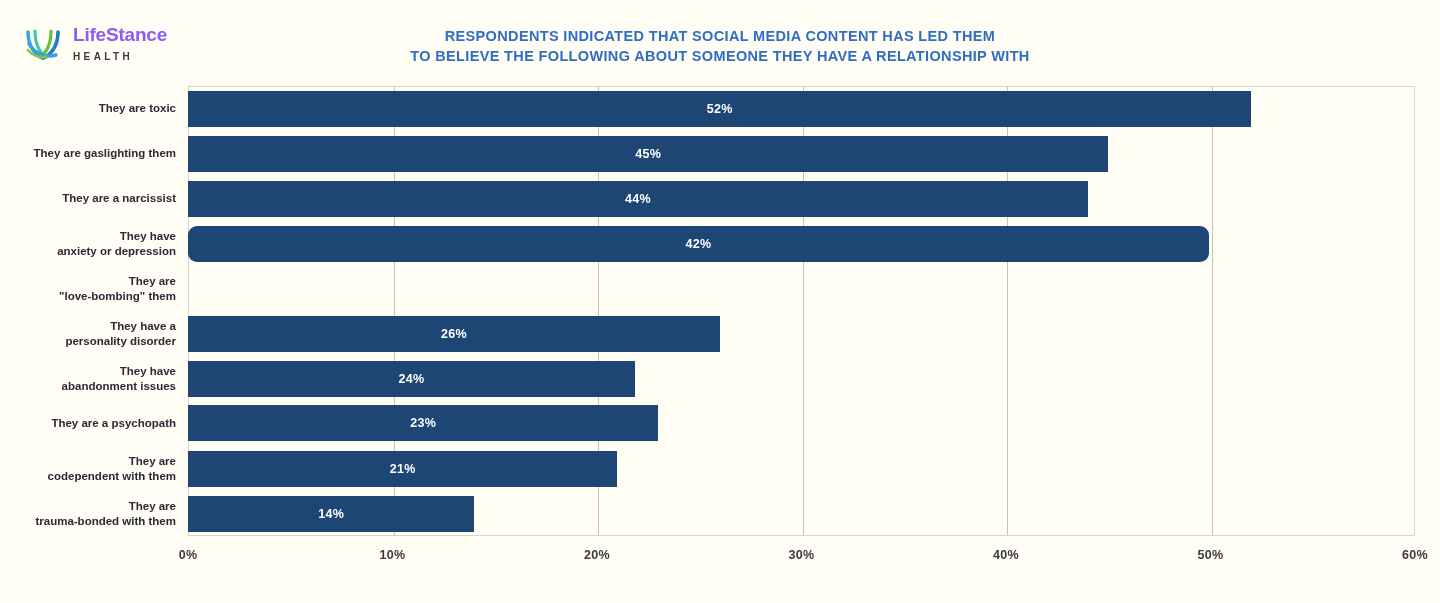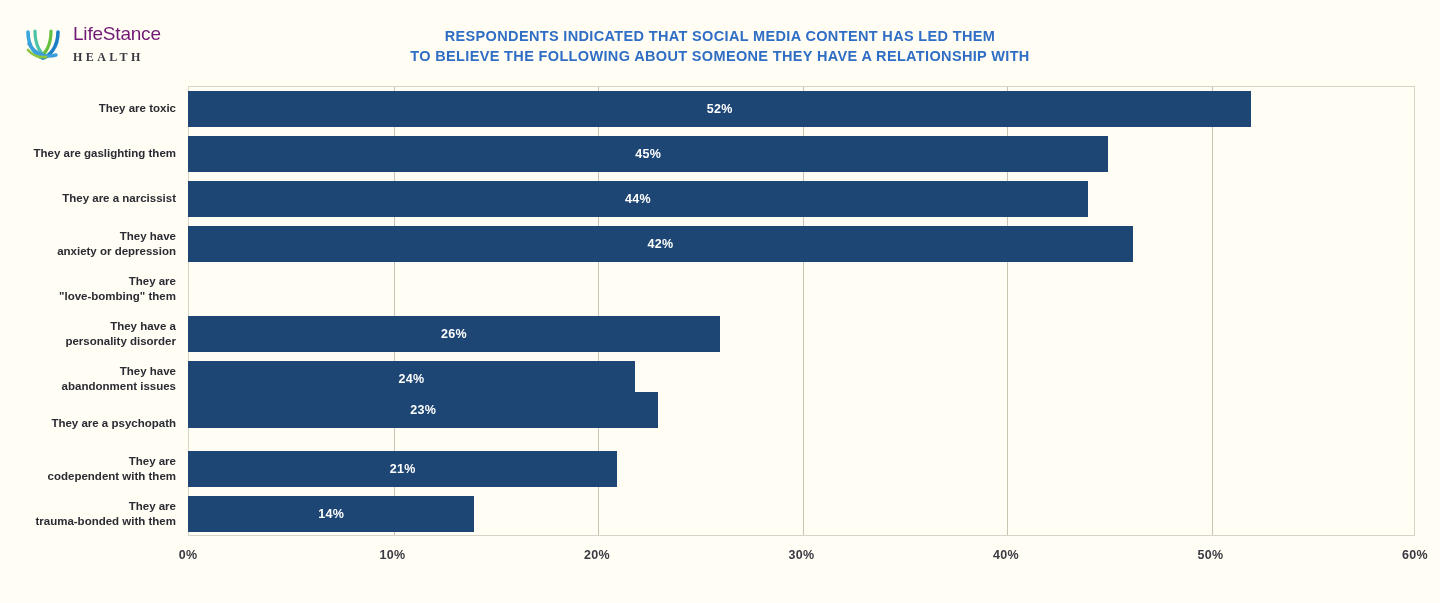--- a/index.html
+++ b/index.html
@@ -36,31 +36,30 @@
     flex: none;
   }
   .logo-words {
     display: flex;
     flex-direction: column;
     justify-content: center;
     line-height: 1;
   }
   .logo-name {
     font-size: 19px;
-    font-weight: normal;
-    color: #701a75;
+    font-weight: bold;
+    color: #8b5cf6;
     letter-spacing: -0.2px;
   }
   .logo-sub {
-    font-size: 12px;
+    font-size: 10px;
     font-weight: bold;
     color: #3a3a42;
     letter-spacing: 3.4px;
     margin-top: 8px;
-    font-family: Liberation Serif, serif;
   }
 
   .chart-title {
     position: absolute;
     left: 0;
     top: 26px;
     width: 1440px;
     text-align: center;
     font-size: 14.5px;
     font-weight: bold;
@@ -252,35 +251,35 @@
       <div class="bar" style="width: 920.25px; background: rgb(29, 70, 116);">
         <span class="bar-value">45%</span>
       </div>
     </div>
     <div class="bar-row" style="top: 94.5px; height: 36px;">
       <div class="bar" style="width: 899.8px; background: rgb(29, 70, 116);">
         <span class="bar-value">44%</span>
       </div>
     </div>
     <div class="bar-row" style="top: 139.5px; height: 36px;">
-      <div class="bar" style="width: 945px; background: rgb(29, 70, 116);">
+      <div class="bar" style="width: 1021px; background: rgb(29, 70, 116); border-radius: 9px;">
         <span class="bar-value">42%</span>
       </div>
     </div>
     <div class="bar-row" style="top: 229.5px; height: 36px;">
       <div class="bar" style="width: 531.7px; background: rgb(29, 70, 116);">
         <span class="bar-value">26%</span>
       </div>
     </div>
     <div class="bar-row" style="top: 274.5px; height: 36px;">
       <div class="bar" style="width: 447px; background: rgb(29, 70, 116); text-align: center;">
         <span class="bar-value">24%</span>
       </div>
     </div>
-    <div class="bar-row" style="top: 306px; height: 36px; padding-left: 25px;">
+    <div class="bar-row" style="top: 319px; height: 36px; padding-left: 25px;">
       <div class="bar" style="width: 470.35px; background: rgb(29, 70, 116);">
         <span class="bar-value">23%</span>
       </div>
     </div>
     <div class="bar-row" style="top: 364.5px; height: 36px;">
       <div class="bar" style="width: 429.45px; background: rgb(29, 70, 116);">
         <span class="bar-value">21%</span>
       </div>
     </div>
     <div class="bar-row" style="top: 409.5px; height: 36px;">

